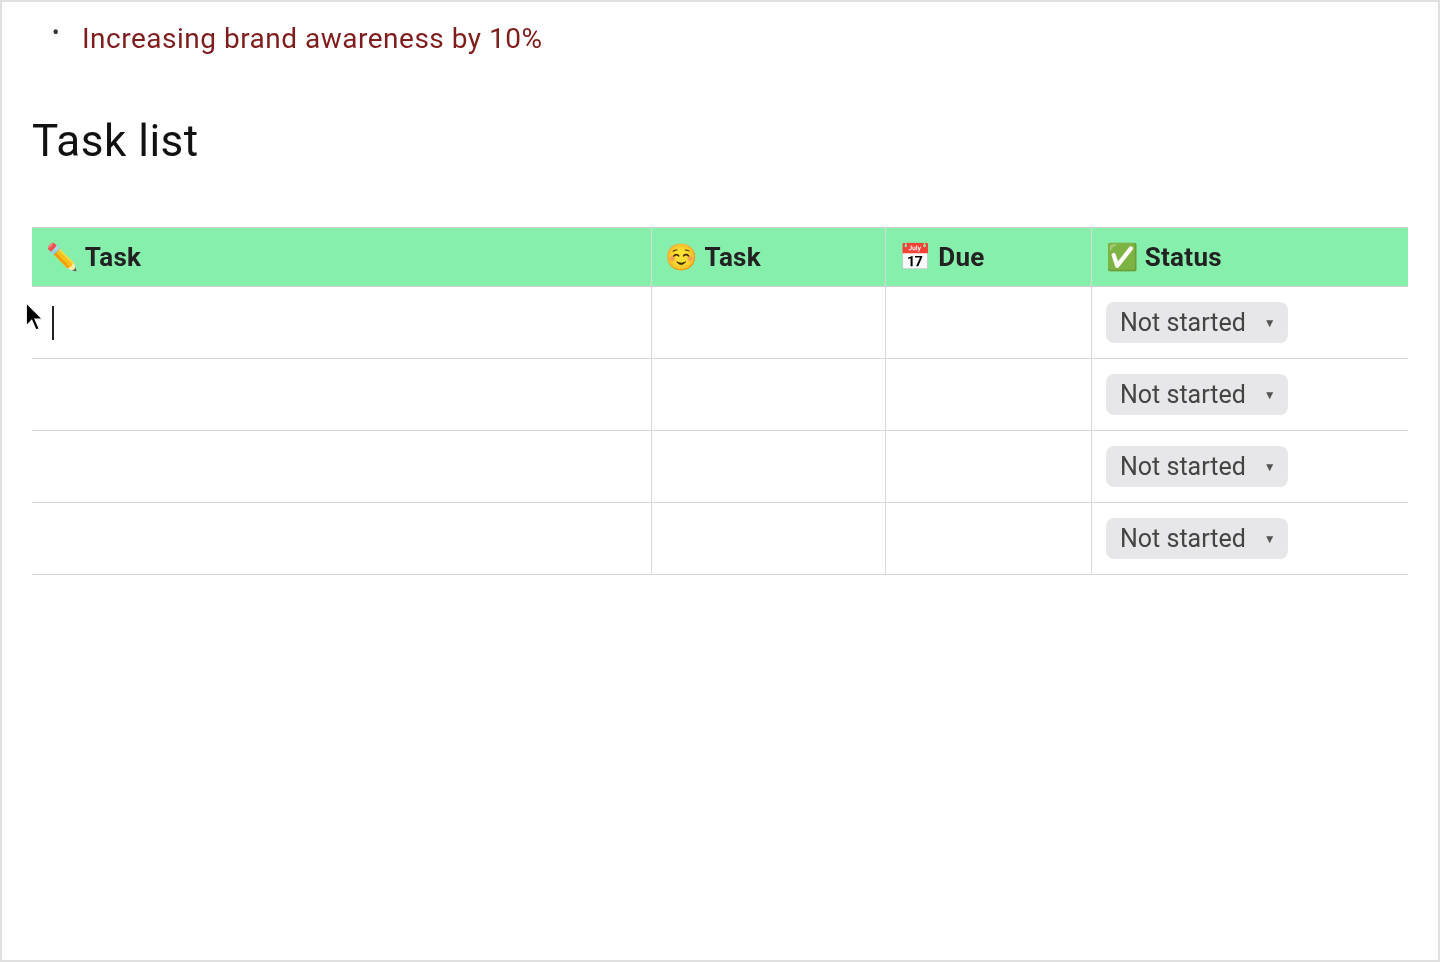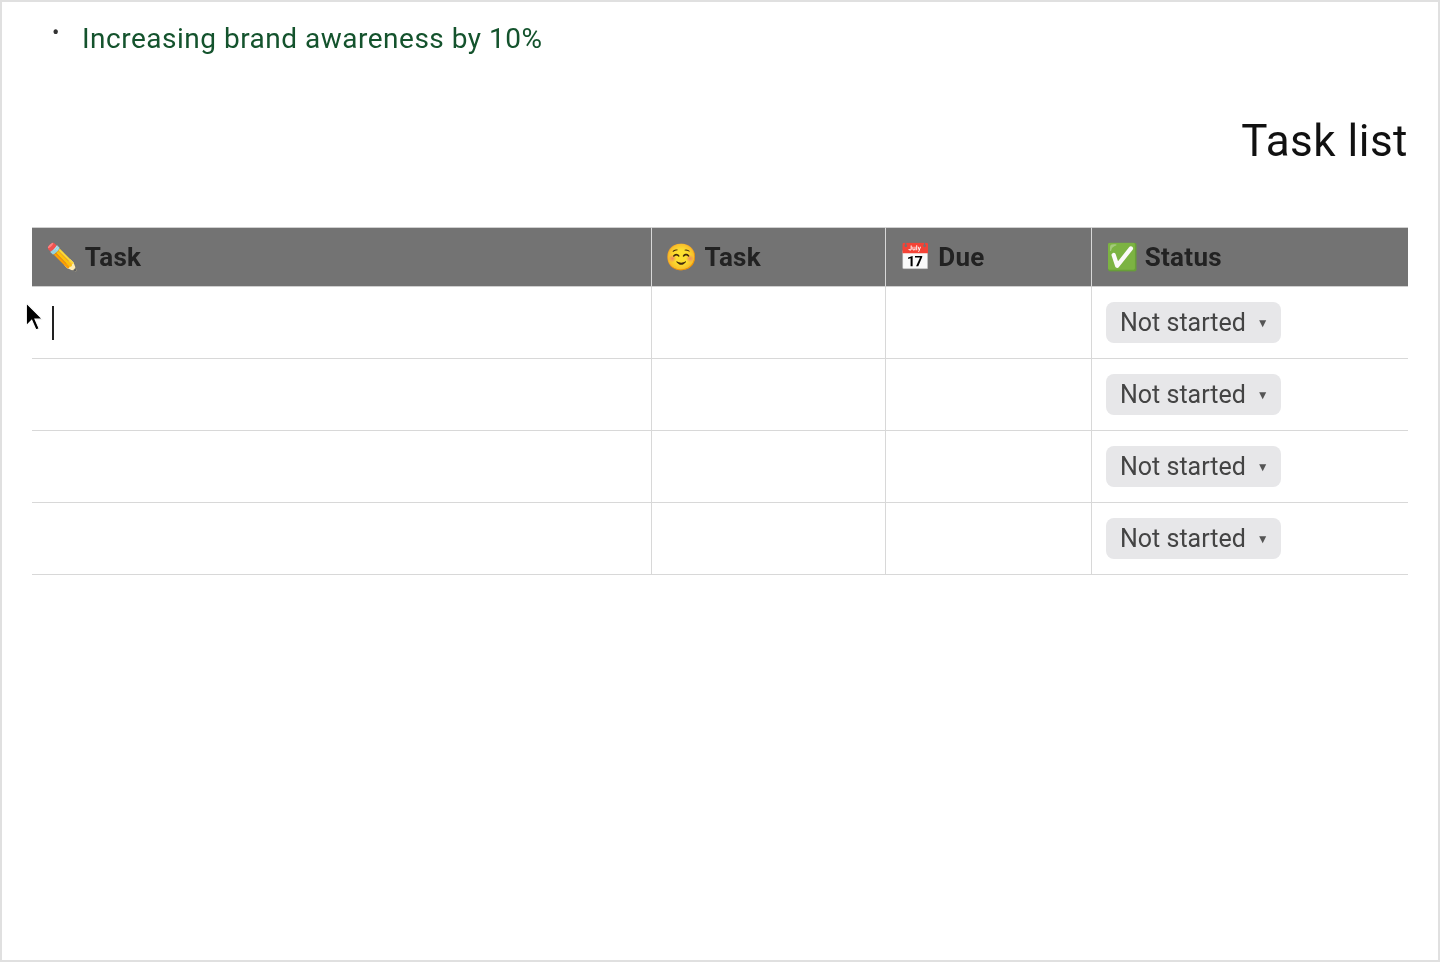--- a/index.html
+++ b/index.html
@@ -22,58 +22,57 @@
     }
     ul.bullets {
       list-style: none;
       margin-left: 20px;
       margin-bottom: 50px;
     }
     ul.bullets li {
       font-size: 28px;
       line-height: 1.9;
       letter-spacing: 0.5px;
-      color: #14532d;
+      color: #7f1d1d;
       position: relative;
       padding-left: 30px;
     }
     ul.bullets li::before {
       content: "•";
       position: absolute;
       left: 0;
       top: 0;
       font-size: 22px;
       color: #333;
     }
     h2.section-title {
       font-size: 44px;
       font-weight: 400;
       letter-spacing: 0.5px;
       margin-bottom: 60px;
       color: #111;
-      text-align: right;
     }
     .cursor-icon {
       position: absolute;
       left: 22px;
       top: 300px;
       z-index: 10;
       pointer-events: none;
     }
     table.task-table {
       width: 100%;
       border-collapse: collapse;
       table-layout: fixed;
     }
     table.task-table col.col-task { width: 45%; }
     table.task-table col.col-owner { width: 17%; }
     table.task-table col.col-due { width: 15%; }
     table.task-table col.col-status { width: 23%; }
     table.task-table th {
-      background: #737373;
+      background: #86efac;
       border-top: 1px solid #d0d0d0;
       border-bottom: 1px solid #d0d0d0;
       border-right: 1px solid #d8d8d8;
       text-align: left;
       padding: 14px 14px;
       font-size: 26px;
       font-weight: 700;
       color: #222;
       letter-spacing: 0.3px;
     }
@@ -109,21 +108,21 @@
     .status-pill {
       display: inline-flex;
       align-items: center;
       background: #e7e7e9;
       border-radius: 8px;
       padding: 6px 12px 6px 14px;
       font-size: 25px;
       color: #444;
       cursor: pointer;
       user-select: none;
-      gap: 9px;
+      gap: 16px;
     }
     .status-pill .caret {
       font-size: 12px;
       color: #555;
       margin-left: 2px;
     }
   </style>
 </head>
 <body>
 

